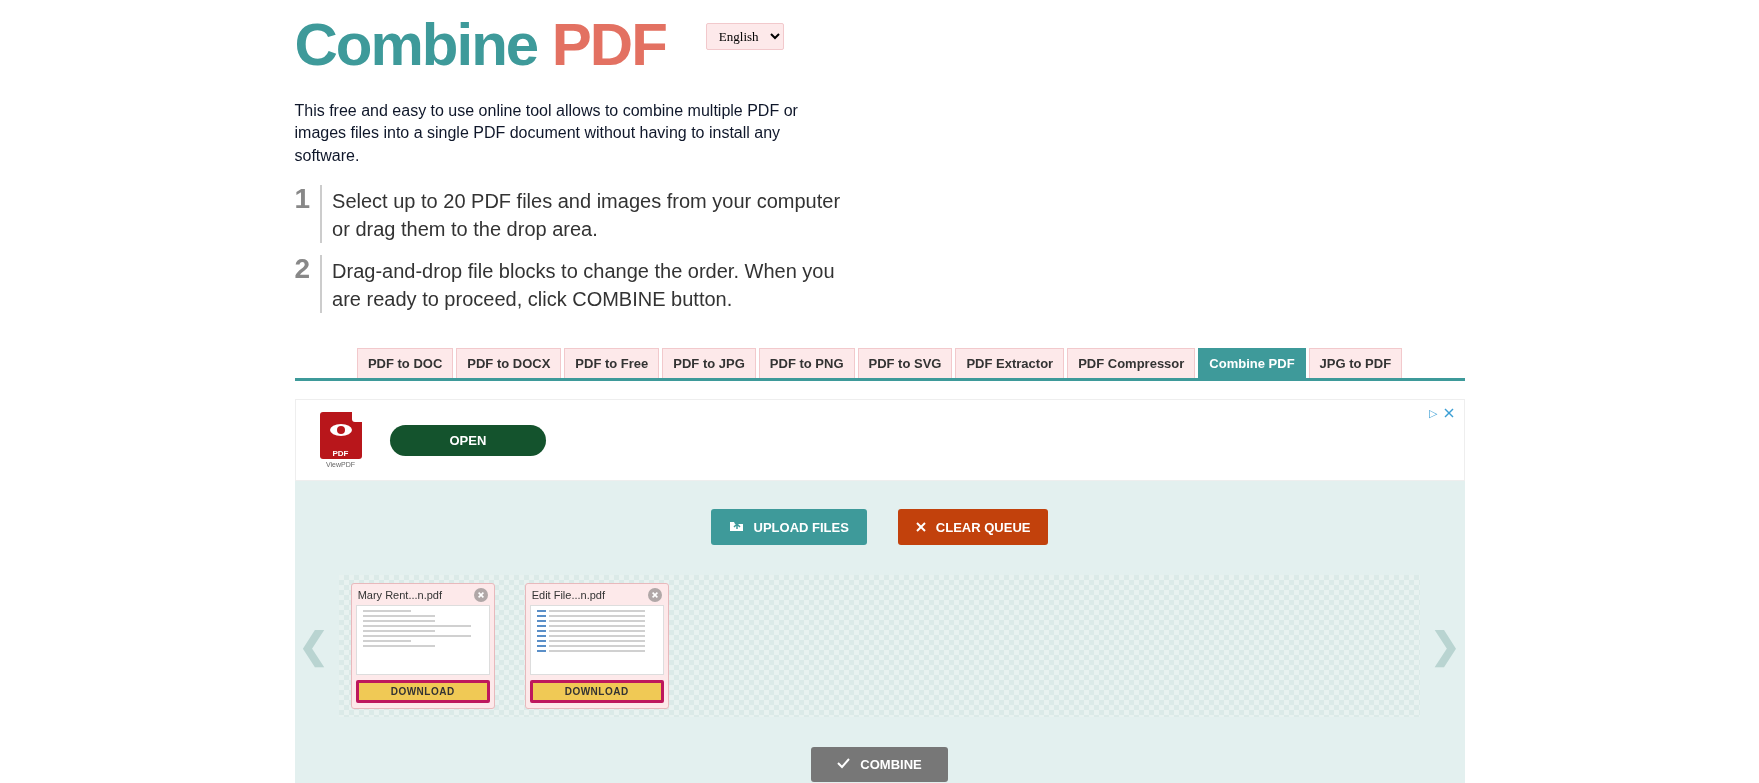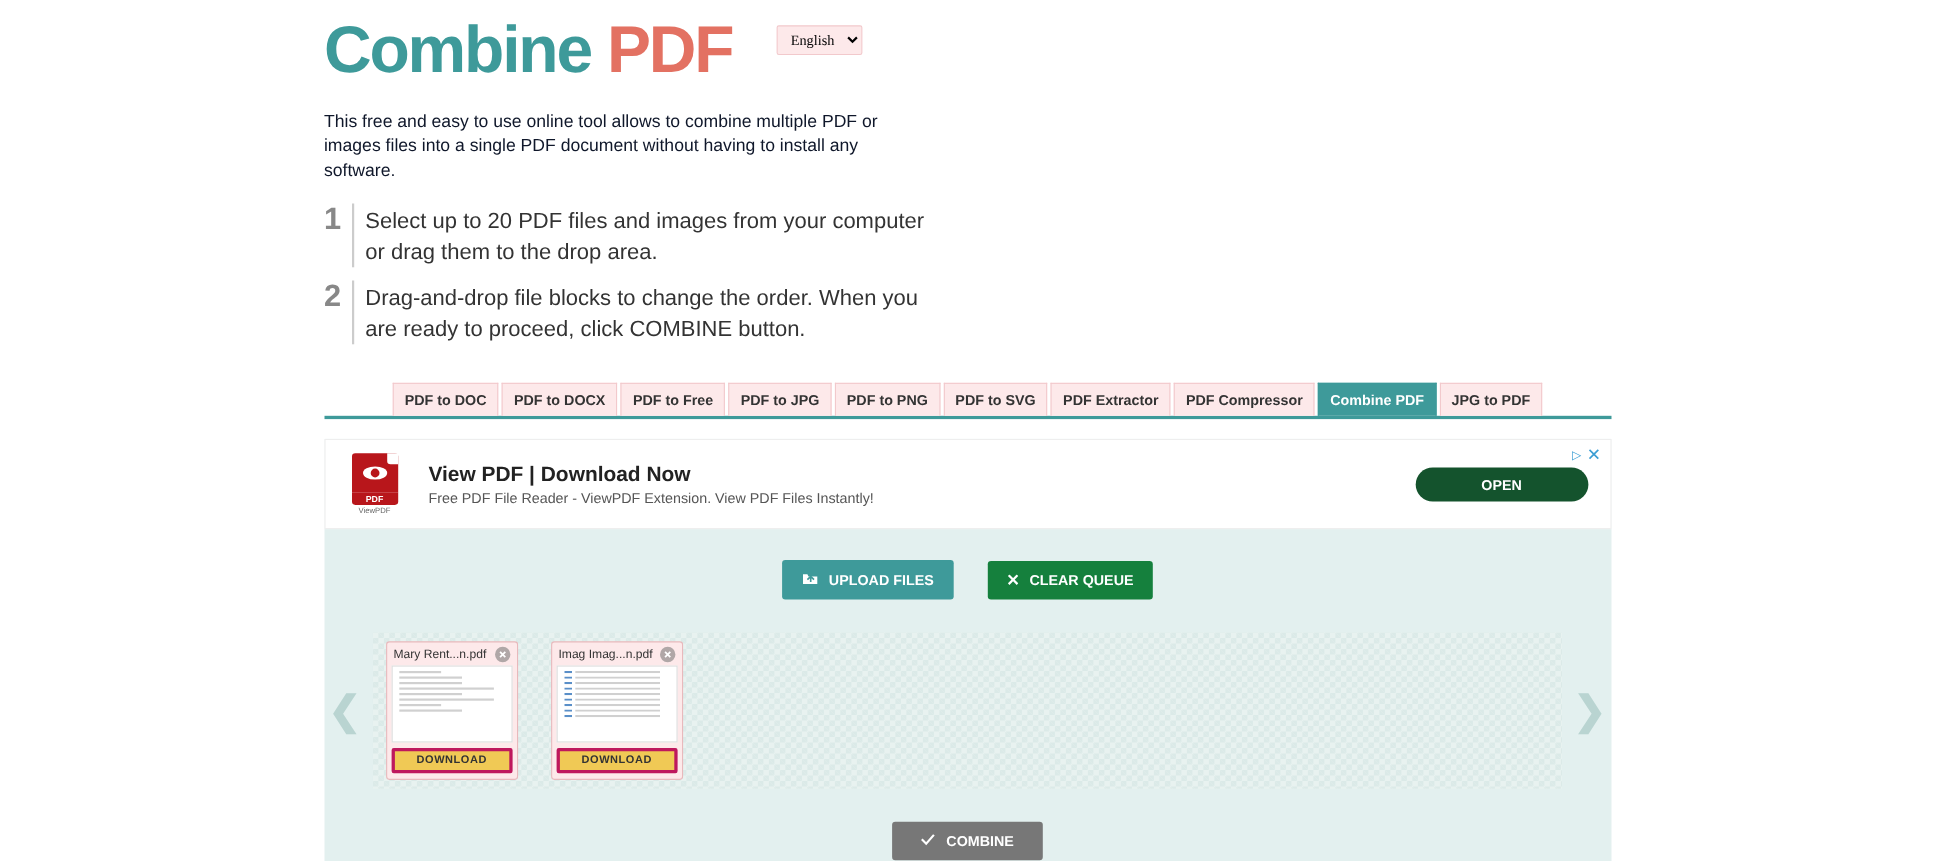--- a/index.html
+++ b/index.html
@@ -38,31 +38,31 @@
 .ad-thumb-label { font-size: 8px; font-weight: 700; color: #fff; background: #b8161b; padding: 1px 4px; border-radius: 0 0 3px 3px; width: 42px; text-align: center; }
 .ad-thumb-sub { font-size: 7px; color: #666; margin-top: 2px; }
 .ad-text { flex: 1; }
 .ad-title { font-size: 19px; font-weight: 700; color: #222; }
 .ad-desc { font-size: 13px; color: #555; margin-top: 2px; }
 .ad-open { background: #14532d; color: #fff; font-weight: 700; font-size: 13px; padding: 8px 60px; border-radius: 20px; border: none; cursor: pointer; }
 .ad-meta { position: absolute; top: 6px; right: 8px; display: flex; gap: 4px; font-size: 11px; color: #3b9ed4; align-items: center; }
 .ad-close { width: 14px; height: 14px; display: inline-flex; align-items: center; justify-content: center; cursor: pointer; color: #3b9ed4; }
 
 
-.btn-row { display: flex; gap: 31px; justify-content: center; margin-top: 28px; align-items: flex-end; }
+.btn-row { display: flex; gap: 31px; justify-content: center; margin-top: 28px; }
 .btn { padding: 10px 18px; border: none; border-radius: 3px; font-weight: 700; font-size: 13px; color: #fff; cursor: pointer; display: flex; align-items: center; gap: 10px; }
 .btn-upload { background: #3e9a9a; }
-.btn-clear { background: #15803d; }
+.btn-clear { background: #c2410c; }
 .btn-combine { background: #777; padding: 10px 26px; }
 
 
 .strip-wrap { display: flex; align-items: center; gap: 6px; margin-top: 30px; }
 .arrow { font-size: 36px; color: #b9d4d1; cursor: pointer; user-select: none; padding: 0 4px; font-weight: 700; }
 .strip { flex: 1; background-image: linear-gradient(45deg, #dbeae8 25%, transparent 25%, transparent 75%, #dbeae8 75%), linear-gradient(45deg, #dbeae8 25%, transparent 25%, transparent 75%, #dbeae8 75%); background-size: 10px 10px; background-position: 0 0, 5px 5px; background-color: #e8f2f0; display: flex; gap: 30px; padding: 8px 12px; min-height: 126px; }
-.file-card { width: 120px; background: #fde9ea; border: 1px solid #e8b9bc; border-radius: 3px; padding: 4px 4px 5px 4px; }
+.file-card { width: 144px; background: #fde9ea; border: 1px solid #e8b9bc; border-radius: 3px; padding: 4px 4px 5px 4px; }
 .file-head { display: flex; align-items: center; justify-content: space-between; padding: 0 2px 3px 2px; }
 .file-name { font-size: 11px; color: #333; overflow: hidden; text-overflow: ellipsis; white-space: nowrap; flex: 1; }
 .file-remove { width: 14px; height: 14px; background: #b0a7a7; border-radius: 50%; display: flex; align-items: center; justify-content: center; cursor: pointer; flex-shrink: 0; margin-left: 4px; }
 .file-remove svg { width: 8px; height: 8px; }
 .thumb { height: 70px; background: #fff; border: 1px solid #ddd; padding: 4px 6px; overflow: hidden; }
 .thumb-line { height: 2px; background: #d0d0d0; margin-bottom: 3px; }
 .thumb-line.short { width: 40%; }
 .thumb-line.med { width: 60%; }
 .thumb-line.long { width: 90%; }
 .thumb-line.blue { background: #5a8fc8; width: 8%; float: left; margin-right: 3px; }
@@ -117,24 +117,20 @@
 
   <div class="main-area">
     <div class="ad-box">
       <div class="ad-thumb">
         <div class="ad-thumb-top">
             <div class="ad-eye"></div>
           </div>
         <div class="ad-thumb-label">PDF</div>
         <div class="ad-thumb-sub">ViewPDF</div>
       </div>
-      <div class="ad-text">
-        <div class="ad-title">View PDF | Download Now</div>
-        <div class="ad-desc">Free PDF File Reader - ViewPDF Extension. View PDF Files Instantly!</div>
-      </div>
       <button class="ad-open">OPEN</button>
       <div class="ad-meta">
         <span>▷</span>
         <span class="ad-close">
           <svg viewBox="0 0 10 10" width="10" height="10">
               <line x1="1" y1="1" x2="9" y2="9" stroke="currentColor" stroke-width="1.5"></line>
               <line x1="9" y1="1" x2="1" y2="9" stroke="currentColor" stroke-width="1.5"></line>
             </svg>
         </span>
       </div>
@@ -176,21 +172,21 @@
               <div class="thumb-line short"></div>
               <div class="thumb-line med"></div>
               <div class="thumb-line med"></div>
               <div class="thumb-line long"></div>
               <div class="thumb-line med"></div>
               <div class="thumb-line long"></div>
               <div class="thumb-line short"></div>
               <div class="thumb-line med"></div>
             </div><button class="file-dl">DOWNLOAD</button></div>
           <div class="file-card"><div class="file-head">
-              <div class="file-name">Imag Imag...n.pdf</div>
+              <div class="file-name">Edit File...n.pdf</div>
               <div class="file-remove">
                 <svg viewBox="0 0 10 10">
                   <line x1="2" y1="2" x2="8" y2="8" stroke="#fff" stroke-width="2"></line>
                   <line x1="8" y1="2" x2="2" y2="8" stroke="#fff" stroke-width="2"></line>
                 </svg>
               </div>
             </div><div class="thumb">
               <div class="thumb-row">
                 <div class="thumb-line blue"></div>
                 <div class="thumb-line after-blue"></div>

